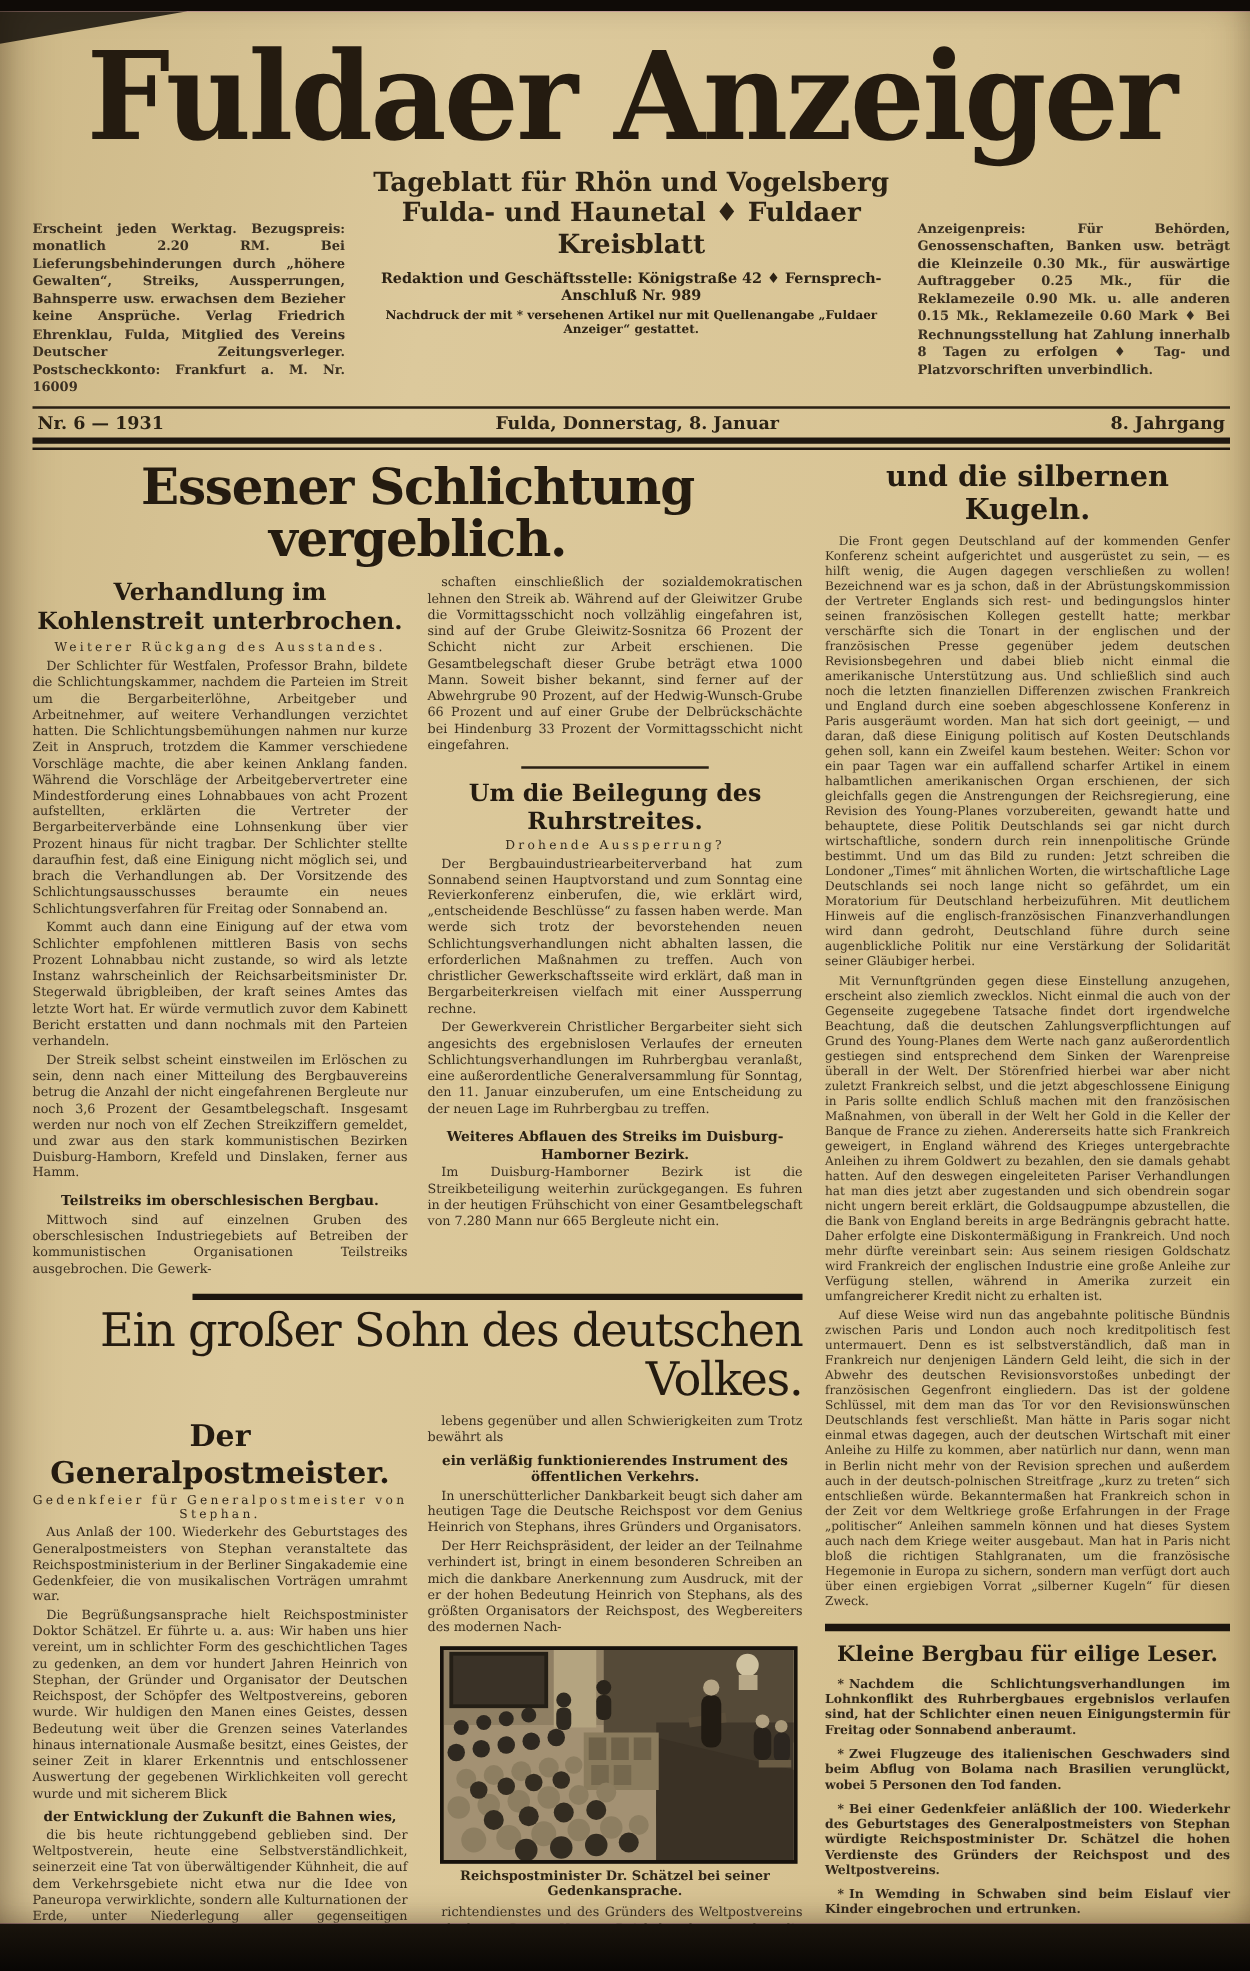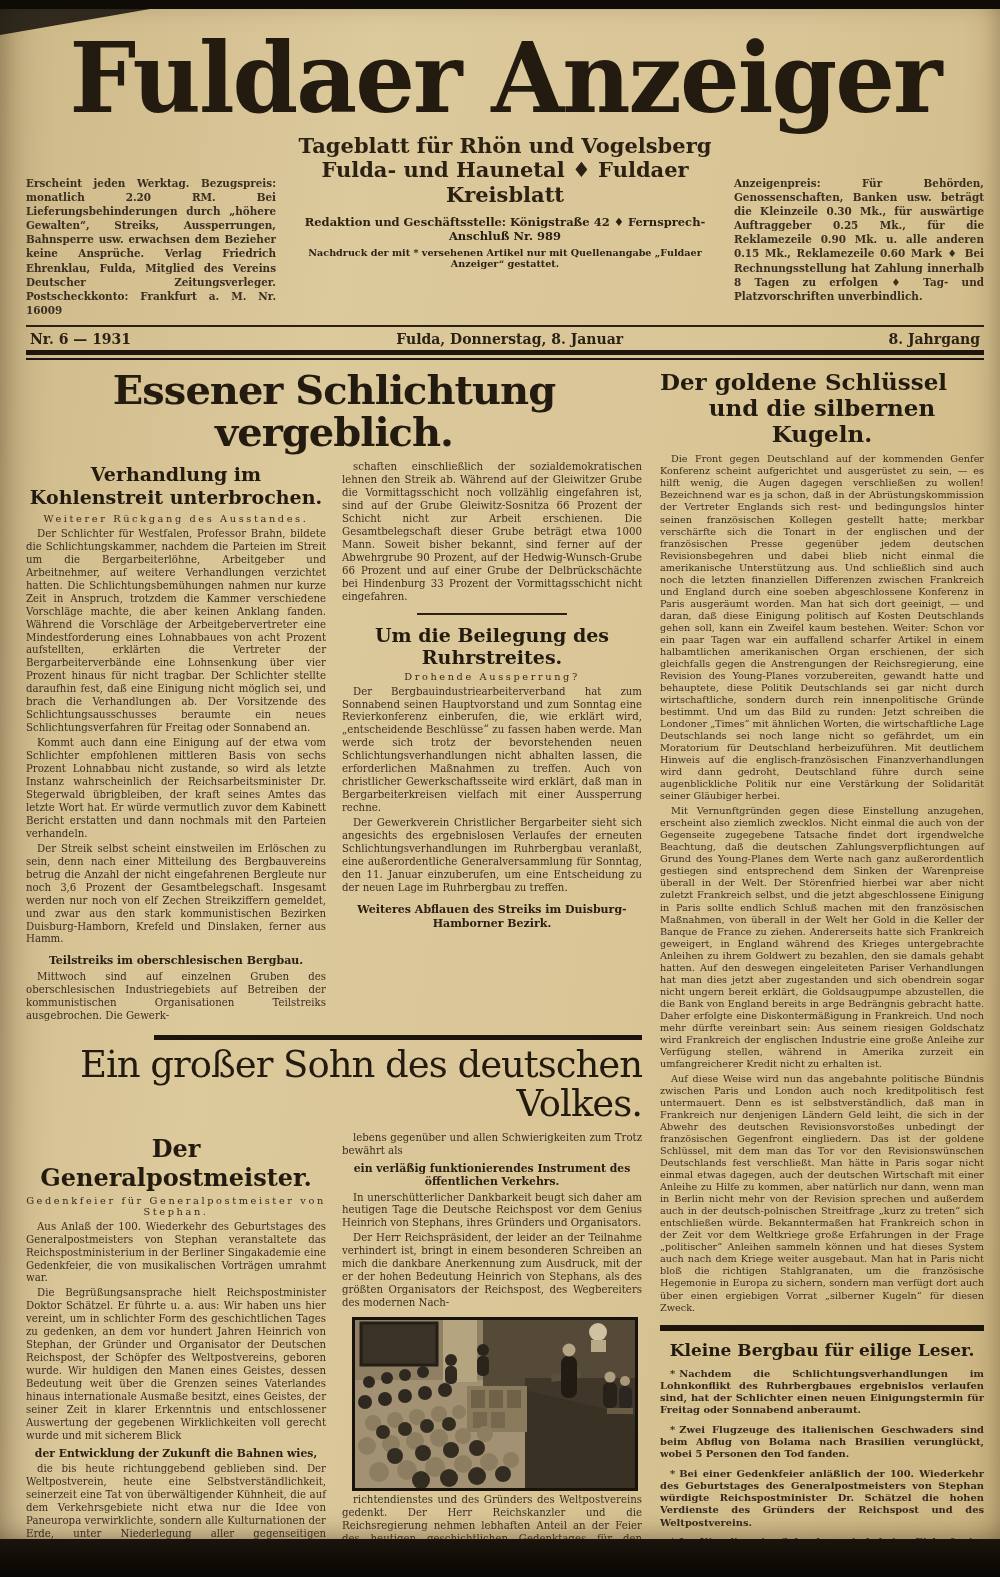--- a/index.html
+++ b/index.html
@@ -113,20 +113,21 @@
               <p class="bp">Mittwoch sind auf einzelnen Gruben des oberschlesischen Industriegebiets auf Betreiben der kommunistischen Organisationen Teilstreiks ausgebrochen. Die Gewerk-</p>
             </div>
             <div class="col">
               <p class="bp">schaften einschließlich der sozialdemokratischen lehnen den Streik ab. Während auf der Gleiwitzer Grube die Vormittagsschicht noch vollzählig eingefahren ist, sind auf der Grube Gleiwitz-Sosnitza 66 Prozent der Schicht nicht zur Arbeit erschienen. Die Gesamtbelegschaft dieser Grube beträgt etwa 1000 Mann. Soweit bisher bekannt, sind ferner auf der Abwehrgrube 90 Prozent, auf der Hedwig-Wunsch-Grube 66 Prozent und auf einer Grube der Delbrückschächte bei Hindenburg 33 Prozent der Vormittagsschicht nicht eingefahren.</p>
               <div class="divider-short"></div>
               <h3 class="ruhr-head">Um die Beilegung des Ruhrstreites.</h3>
               <div class="kicker">Drohende Aussperrung?</div>
               <p class="bp">Der Bergbauindustriearbeiterverband hat zum Sonnabend seinen Hauptvorstand und zum Sonntag eine Revierkonferenz einberufen, die, wie erklärt wird, „entscheidende Beschlüsse“ zu fassen haben werde. Man werde sich trotz der bevorstehenden neuen Schlichtungsverhandlungen nicht abhalten lassen, die erforderlichen Maßnahmen zu treffen. Auch von christlicher Gewerkschaftsseite wird erklärt, daß man in Bergarbeiterkreisen vielfach mit einer Aussperrung rechne.</p>
               <p class="bp">Der Gewerkverein Christlicher Bergarbeiter sieht sich angesichts des ergebnislosen Verlaufes der erneuten Schlichtungsverhandlungen im Ruhrbergbau veranlaßt, eine außerordentliche Generalversammlung für Sonntag, den 11. Januar einzuberufen, um eine Entscheidung zu der neuen Lage im Ruhrbergbau zu treffen.</p>
               <h4 class="mini-head">Weiteres Abflauen des Streiks im Duisburg-Hamborner Bezirk.</h4>
+              <p class="bp">Im Duisburg-Hamborner Bezirk ist die Streikbeteiligung weiterhin zurückgegangen. Es fuhren in der heutigen Frühschicht von einer Gesamtbelegschaft von 7.280 Mann nur 665 Bergleute nicht ein.</p>
             </div>
           </div>
         </section>
 
         <div class="rule-son"></div>
 
         <section>
           <h2 class="son-head">Ein großer Sohn des deutschen Volkes.</h2>
           <div class="cols">
             <div class="col">
@@ -214,33 +215,33 @@
                     <circle cx="40" cy="136" r="8"></circle>
                       <circle cx="68" cy="133" r="8"></circle>
                       <circle cx="96" cy="130" r="8"></circle>
                       <circle cx="122" cy="128" r="8"></circle>
                     <circle cx="66" cy="160" r="9"></circle>
                       <circle cx="94" cy="158" r="9"></circle>
                       <circle cx="122" cy="156" r="9"></circle>
                       <circle cx="148" cy="154" r="8"></circle>
                   </g>
                 </svg>
+                <div class="caption">Reichspostminister Dr. Schätzel bei seiner Gedenkansprache.</div>
               </div>
 
               <p class="bp">richtendienstes und des Gründers des Weltpostvereins gedenkt. Der Herr Reichskanzler und die Reichsregierung nehmen lebhaften Anteil an der Feier des heutigen geschichtlichen Gedenktages für den großen Sohn des deutschen Volkes. Im Banne dieser Weihestunde drängt es mich, namens der Deutschen Reichspost feierlich zu versichern, daß die Deutsche Reichspost den Geist Heinrich von Stephans stets hochhalten und zur Richtschnur ihrer Entscheidungen und ihrer gesamten Tätigkeit nehmen werde zum Wohle unseres deutschen Vaterlandes.</p>
 
             </div>
           </div>
         </section>
       </div>
 
       <div class="zone-right">
         <section>
           <h2 class="g-head">
-            <span class="g1">Der goldene Schlüssel</span>
             <span class="g2">und die silbernen Kugeln.</span>
           </h2>
           <p class="gp">Die Front gegen Deutschland auf der kommenden Genfer Konferenz scheint aufgerichtet und ausgerüstet zu sein, — es hilft wenig, die Augen dagegen verschließen zu wollen! Bezeichnend war es ja schon, daß in der Abrüstungskommission der Vertreter Englands sich rest- und bedingungslos hinter seinen französischen Kollegen gestellt hatte; merkbar verschärfte sich die Tonart in der englischen und der französischen Presse gegenüber jedem deutschen Revisionsbegehren und dabei blieb nicht einmal die amerikanische Unterstützung aus. Und schließlich sind auch noch die letzten finanziellen Differenzen zwischen Frankreich und England durch eine soeben abgeschlossene Konferenz in Paris ausgeräumt worden. Man hat sich dort geeinigt, — und daran, daß diese Einigung politisch auf Kosten Deutschlands gehen soll, kann ein Zweifel kaum bestehen. Weiter: Schon vor ein paar Tagen war ein auffallend scharfer Artikel in einem halbamtlichen amerikanischen Organ erschienen, der sich gleichfalls gegen die Anstrengungen der Reichsregierung, eine Revision des Young-Planes vorzubereiten, gewandt hatte und behauptete, diese Politik Deutschlands sei gar nicht durch wirtschaftliche, sondern durch rein innenpolitische Gründe bestimmt. Und um das Bild zu runden: Jetzt schreiben die Londoner „Times“ mit ähnlichen Worten, die wirtschaftliche Lage Deutschlands sei noch lange nicht so gefährdet, um ein Moratorium für Deutschland herbeizuführen. Mit deutlichem Hinweis auf die englisch-französischen Finanzverhandlungen wird dann gedroht, Deutschland führe durch seine augenblickliche Politik nur eine Verstärkung der Solidarität seiner Gläubiger herbei.</p>
           <p class="gp">Mit Vernunftgründen gegen diese Einstellung anzugehen, erscheint also ziemlich zwecklos. Nicht einmal die auch von der Gegenseite zugegebene Tatsache findet dort irgendwelche Beachtung, daß die deutschen Zahlungsverpflichtungen auf Grund des Young-Planes dem Werte nach ganz außerordentlich gestiegen sind entsprechend dem Sinken der Warenpreise überall in der Welt. Der Störenfried hierbei war aber nicht zuletzt Frankreich selbst, und die jetzt abgeschlossene Einigung in Paris sollte endlich Schluß machen mit den französischen Maßnahmen, von überall in der Welt her Gold in die Keller der Banque de France zu ziehen. Andererseits hatte sich Frankreich geweigert, in England während des Krieges untergebrachte Anleihen zu ihrem Goldwert zu bezahlen, den sie damals gehabt hatten. Auf den deswegen eingeleiteten Pariser Verhandlungen hat man dies jetzt aber zugestanden und sich obendrein sogar nicht ungern bereit erklärt, die Goldsaugpumpe abzustellen, die die Bank von England bereits in arge Bedrängnis gebracht hatte. Daher erfolgte eine Diskontermäßigung in Frankreich. Und noch mehr dürfte vereinbart sein: Aus seinem riesigen Goldschatz wird Frankreich der englischen Industrie eine große Anleihe zur Verfügung stellen, während in Amerika zurzeit ein umfangreicherer Kredit nicht zu erhalten ist.</p>
           <p class="gp">Auf diese Weise wird nun das angebahnte politische Bündnis zwischen Paris und London auch noch kreditpolitisch fest untermauert. Denn es ist selbstverständlich, daß man in Frankreich nur denjenigen Ländern Geld leiht, die sich in der Abwehr des deutschen Revisionsvorstoßes unbedingt der französischen Gegenfront eingliedern. Das ist der goldene Schlüssel, mit dem man das Tor vor den Revisionswünschen Deutschlands fest verschließt. Man hätte in Paris sogar nicht einmal etwas dagegen, auch der deutschen Wirtschaft mit einer Anleihe zu Hilfe zu kommen, aber natürlich nur dann, wenn man in Berlin nicht mehr von der Revision sprechen und außerdem auch in der deutsch-polnischen Streitfrage „kurz zu treten“ sich entschließen würde. Bekanntermaßen hat Frankreich schon in der Zeit vor dem Weltkriege große Erfahrungen in der Frage „politischer“ Anleihen sammeln können und hat dieses System auch nach dem Kriege weiter ausgebaut. Man hat in Paris nicht bloß die richtigen Stahlgranaten, um die französische Hegemonie in Europa zu sichern, sondern man verfügt dort auch über einen ergiebigen Vorrat „silberner Kugeln“ für diesen Zweck.</p>
         </section>
 
         <div class="rule-kz"></div>
 
         <section>

